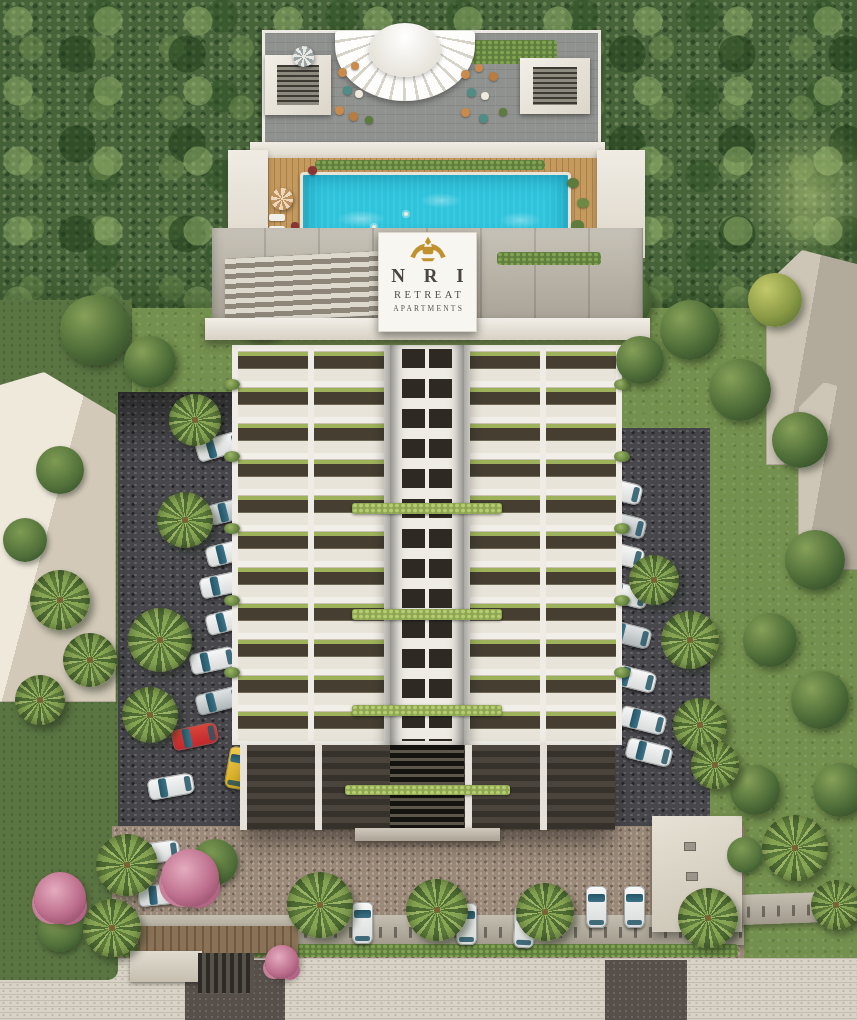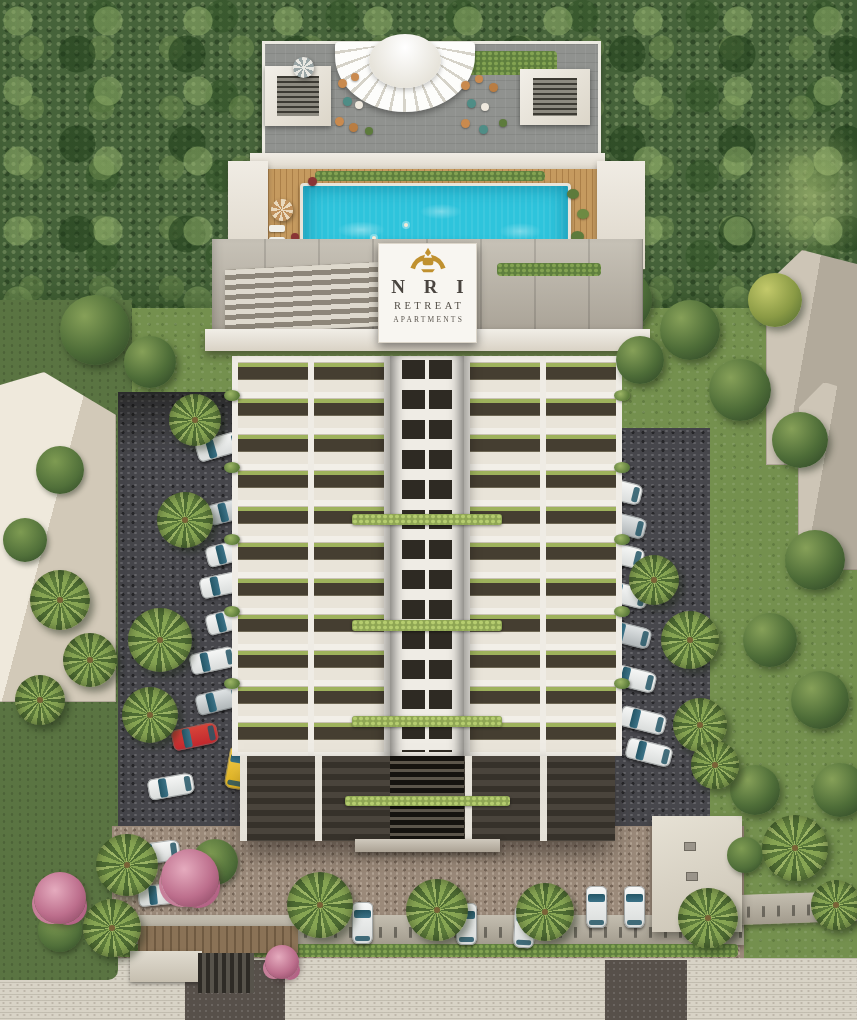--- a/index.html
+++ b/index.html
@@ -83,21 +83,21 @@
     background:linear-gradient(90deg,var(--car_glass,#215062),#3c7287);border-radius:2px;}
   .car::after{content:"";position:absolute;right:7%;top:13%;width:12%;height:74%;
     background:var(--car_glass,#2a5a6e);opacity:.85;border-radius:2px;}
   .car.silver{background:linear-gradient(180deg,#e2e6e7,#aeb4b6);}
   .car.red{background:linear-gradient(180deg,#d8453a,var(--car_red,#c1272d));}
   .car.yellow{background:linear-gradient(180deg,#f2cc4e,var(--car_yellow,#e4b51f));}
   .car.v{width:21px;height:42px;border-radius:6px/5px 5px 8px 8px;}
   .car.v::before{left:9%;top:20%;width:82%;height:17%;background:linear-gradient(180deg,var(--car_glass,#215062),#3c7287);}
   .car.v::after{left:13%;top:auto;bottom:7%;width:74%;height:12%;}
   
-  .tower{left:205px;top:39px;width:445px;height:835px;}
+  .tower{left:205px;top:28px;width:445px;height:835px;}
   .roofdeck{left:57px;top:2px;width:333px;height:112px;background:#90928f;
     border:3px solid #eceae2;
     background-image:repeating-linear-gradient(90deg, rgba(255,255,255,.06) 0 1px, transparent 1px 10px),
       repeating-linear-gradient(180deg, rgba(0,0,0,.07) 0 1px, transparent 1px 9px);
     box-shadow:0 4px 8px rgba(30,30,25,.4);}
   .fan{left:130px;top:3px;width:140px;height:70px;border-radius:5px 5px 90px 90px/5px 5px 72px 72px;
     background:repeating-conic-gradient(from 90deg at 50% 0, #fdfdfb 0 9deg, #d6d3c9 9deg 11.5deg);
     box-shadow:0 3px 6px rgba(0,0,0,.35);}
   .fan::after{content:"";position:absolute;left:50%;top:-8px;width:72px;height:54px;transform:translateX(-50%);
     background:radial-gradient(ellipse at 50% 25%, #ffffff, #e7e4db 72%);border-radius:50%;

